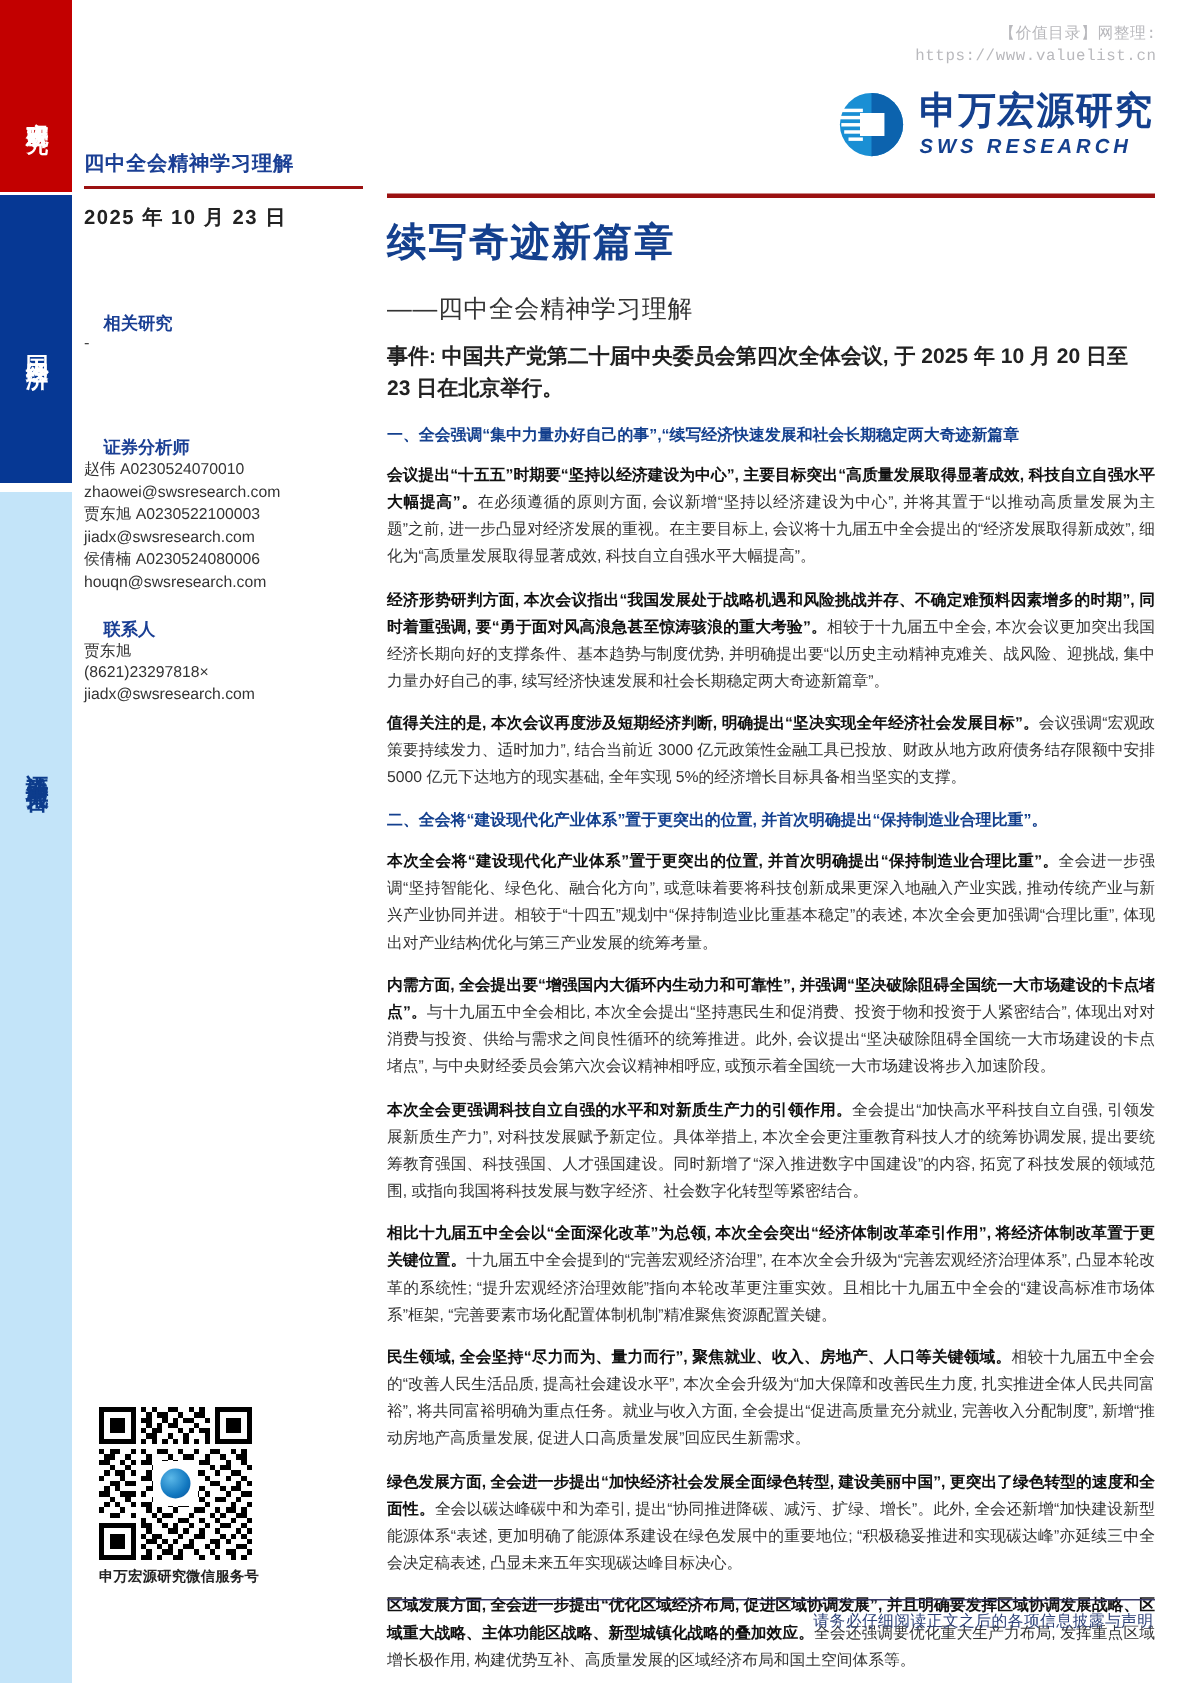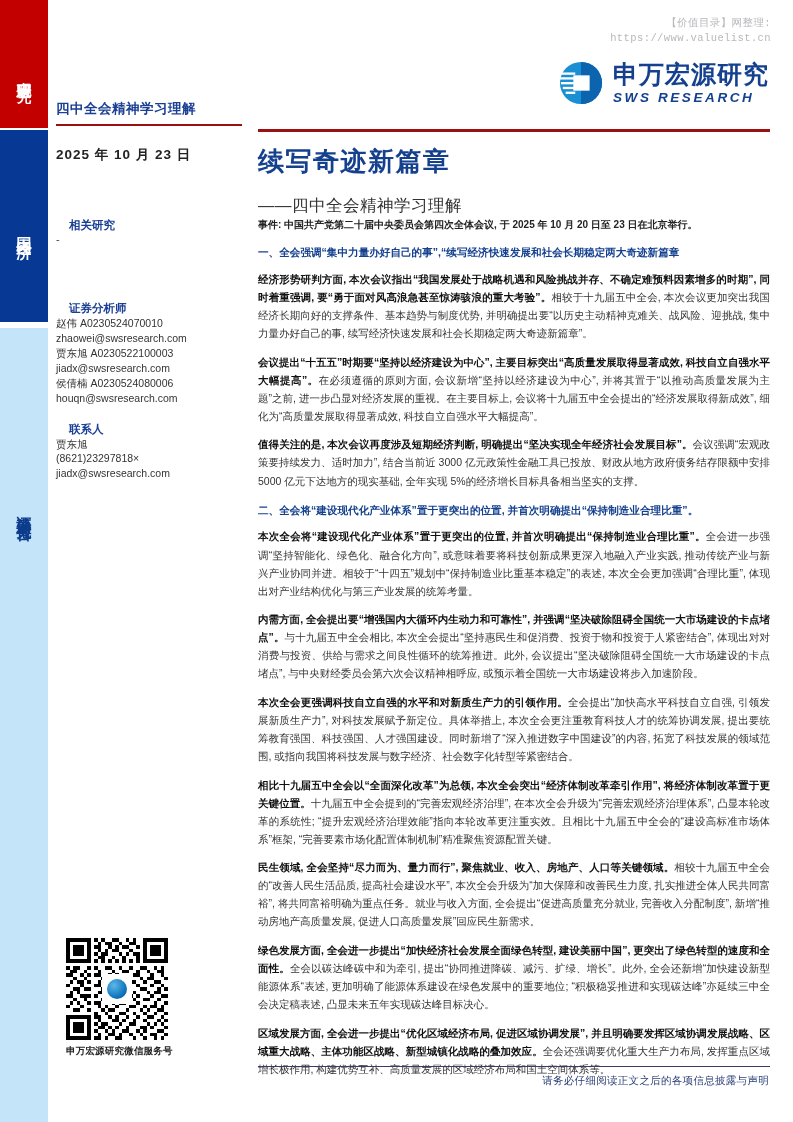--- a/index.html
+++ b/index.html
@@ -56,21 +56,21 @@
     font-weight: bold;
     font-size: 13.5px;
     letter-spacing: .5px;
   }
   .kicker-rule {
     margin-top: 6px;
     border-bottom: 2px solid #9b1111;
     width: 186px;
   }
   .report-date {
-    margin-top: 20px;
+    margin-top: 10px;
     font-size: 13.5px;
     font-weight: bold;
     color: #222;
     letter-spacing: 1px;
   }
   .sec-head {
     color: #1a3f94;
     font-weight: bold;
     font-size: 11.5px;
     margin-top: 0;
@@ -185,21 +185,22 @@
     letter-spacing: 1.5px;
     line-height: 1.2;
   }
   .doc-subtitle {
     margin-top: 14px;
     font-size: 16.5px;
     color: #333;
     letter-spacing: .5px;
   }
   .event-line {
-    font-size: 10px;
+    margin-top: 10px;
+    font-size: 14px;
     font-weight: bold;
     color: #222;
     line-height: 1.55;
   }
   .section-head {
     margin-top: 12px;
     font-size: 10.6px;
     font-weight: bold;
     color: #14408e;
     line-height: 1.6;
@@ -533,22 +534,22 @@
   </div>
 </div>
 
 <div class="main">
   <div class="top-rule"></div>
   <h1 class="doc-title">续写奇迹新篇章</h1>
   <div class="doc-subtitle">——四中全会精神学习理解</div>
   <div class="event-line">事件: 中国共产党第二十届中央委员会第四次全体会议, 于 2025 年 10 月 20 日至 23 日在北京举行。</div>
 
   <div class="section-head">一、全会强调“集中力量办好自己的事”,“续写经济快速发展和社会长期稳定两大奇迹新篇章</div>
+  <p class="para"><b>会议提出“十五五”时期要“坚持以经济建设为中心”, 主要目标突出“高质量发展取得显著成效, 科技自立自强水平大幅提高”。</b>在必须遵循的原则方面, 会议新增“坚持以经济建设为中心”, 并将其置于“以推动高质量发展为主题”之前, 进一步凸显对经济发展的重视。在主要目标上, 会议将十九届五中全会提出的“经济发展取得新成效”, 细化为“高质量发展取得显著成效, 科技自立自强水平大幅提高”。</p>
   <p class="para"><b>经济形势研判方面, 本次会议指出“我国发展处于战略机遇和风险挑战并存、不确定难预料因素增多的时期”, 同时着重强调, 要“勇于面对风高浪急甚至惊涛骇浪的重大考验”。</b>相较于十九届五中全会, 本次会议更加突出我国经济长期向好的支撑条件、基本趋势与制度优势, 并明确提出要“以历史主动精神克难关、战风险、迎挑战, 集中力量办好自己的事, 续写经济快速发展和社会长期稳定两大奇迹新篇章”。</p>
-  <p class="para"><b>会议提出“十五五”时期要“坚持以经济建设为中心”, 主要目标突出“高质量发展取得显著成效, 科技自立自强水平大幅提高”。</b>在必须遵循的原则方面, 会议新增“坚持以经济建设为中心”, 并将其置于“以推动高质量发展为主题”之前, 进一步凸显对经济发展的重视。在主要目标上, 会议将十九届五中全会提出的“经济发展取得新成效”, 细化为“高质量发展取得显著成效, 科技自立自强水平大幅提高”。</p>
   <p class="para"><b>值得关注的是, 本次会议再度涉及短期经济判断, 明确提出“坚决实现全年经济社会发展目标”。</b>会议强调“宏观政策要持续发力、适时加力”, 结合当前近 3000 亿元政策性金融工具已投放、财政从地方政府债务结存限额中安排 5000 亿元下达地方的现实基础, 全年实现 5%的经济增长目标具备相当坚实的支撑。</p>
 
   <div class="section-head">二、全会将“建设现代化产业体系”置于更突出的位置, 并首次明确提出“保持制造业合理比重”。</div>
   <p class="para"><b>本次全会将“建设现代化产业体系”置于更突出的位置, 并首次明确提出“保持制造业合理比重”。</b>全会进一步强调“坚持智能化、绿色化、融合化方向”, 或意味着要将科技创新成果更深入地融入产业实践, 推动传统产业与新兴产业协同并进。相较于“十四五”规划中“保持制造业比重基本稳定”的表述, 本次全会更加强调“合理比重”, 体现出对产业结构优化与第三产业发展的统筹考量。</p>
   <p class="para"><b>内需方面, 全会提出要“增强国内大循环内生动力和可靠性”, 并强调“坚决破除阻碍全国统一大市场建设的卡点堵点”。</b>与十九届五中全会相比, 本次全会提出“坚持惠民生和促消费、投资于物和投资于人紧密结合”, 体现出对对消费与投资、供给与需求之间良性循环的统筹推进。此外, 会议提出“坚决破除阻碍全国统一大市场建设的卡点堵点”, 与中央财经委员会第六次会议精神相呼应, 或预示着全国统一大市场建设将步入加速阶段。</p>
   <p class="para"><b>本次全会更强调科技自立自强的水平和对新质生产力的引领作用。</b>全会提出“加快高水平科技自立自强, 引领发展新质生产力”, 对科技发展赋予新定位。具体举措上, 本次全会更注重教育科技人才的统筹协调发展, 提出要统筹教育强国、科技强国、人才强国建设。同时新增了“深入推进数字中国建设”的内容, 拓宽了科技发展的领域范围, 或指向我国将科技发展与数字经济、社会数字化转型等紧密结合。</p>
 
   <p class="para"><b>相比十九届五中全会以“全面深化改革”为总领, 本次全会突出“经济体制改革牵引作用”, 将经济体制改革置于更关键位置。</b>十九届五中全会提到的“完善宏观经济治理”, 在本次全会升级为“完善宏观经济治理体系”, 凸显本轮改革的系统性; “提升宏观经济治理效能”指向本轮改革更注重实效。且相比十九届五中全会的“建设高标准市场体系”框架, “完善要素市场化配置体制机制”精准聚焦资源配置关键。</p>
   <p class="para"><b>民生领域, 全会坚持“尽力而为、量力而行”, 聚焦就业、收入、房地产、人口等关键领域。</b>相较十九届五中全会的“改善人民生活品质, 提高社会建设水平”, 本次全会升级为“加大保障和改善民生力度, 扎实推进全体人民共同富裕”, 将共同富裕明确为重点任务。就业与收入方面, 全会提出“促进高质量充分就业, 完善收入分配制度”, 新增“推动房地产高质量发展, 促进人口高质量发展”回应民生新需求。</p>
   <p class="para"><b>绿色发展方面, 全会进一步提出“加快经济社会发展全面绿色转型, 建设美丽中国”, 更突出了绿色转型的速度和全面性。</b>全会以碳达峰碳中和为牵引, 提出“协同推进降碳、减污、扩绿、增长”。此外, 全会还新增“加快建设新型能源体系“表述, 更加明确了能源体系建设在绿色发展中的重要地位; “积极稳妥推进和实现碳达峰”亦延续三中全会决定稿表述, 凸显未来五年实现碳达峰目标决心。</p>

